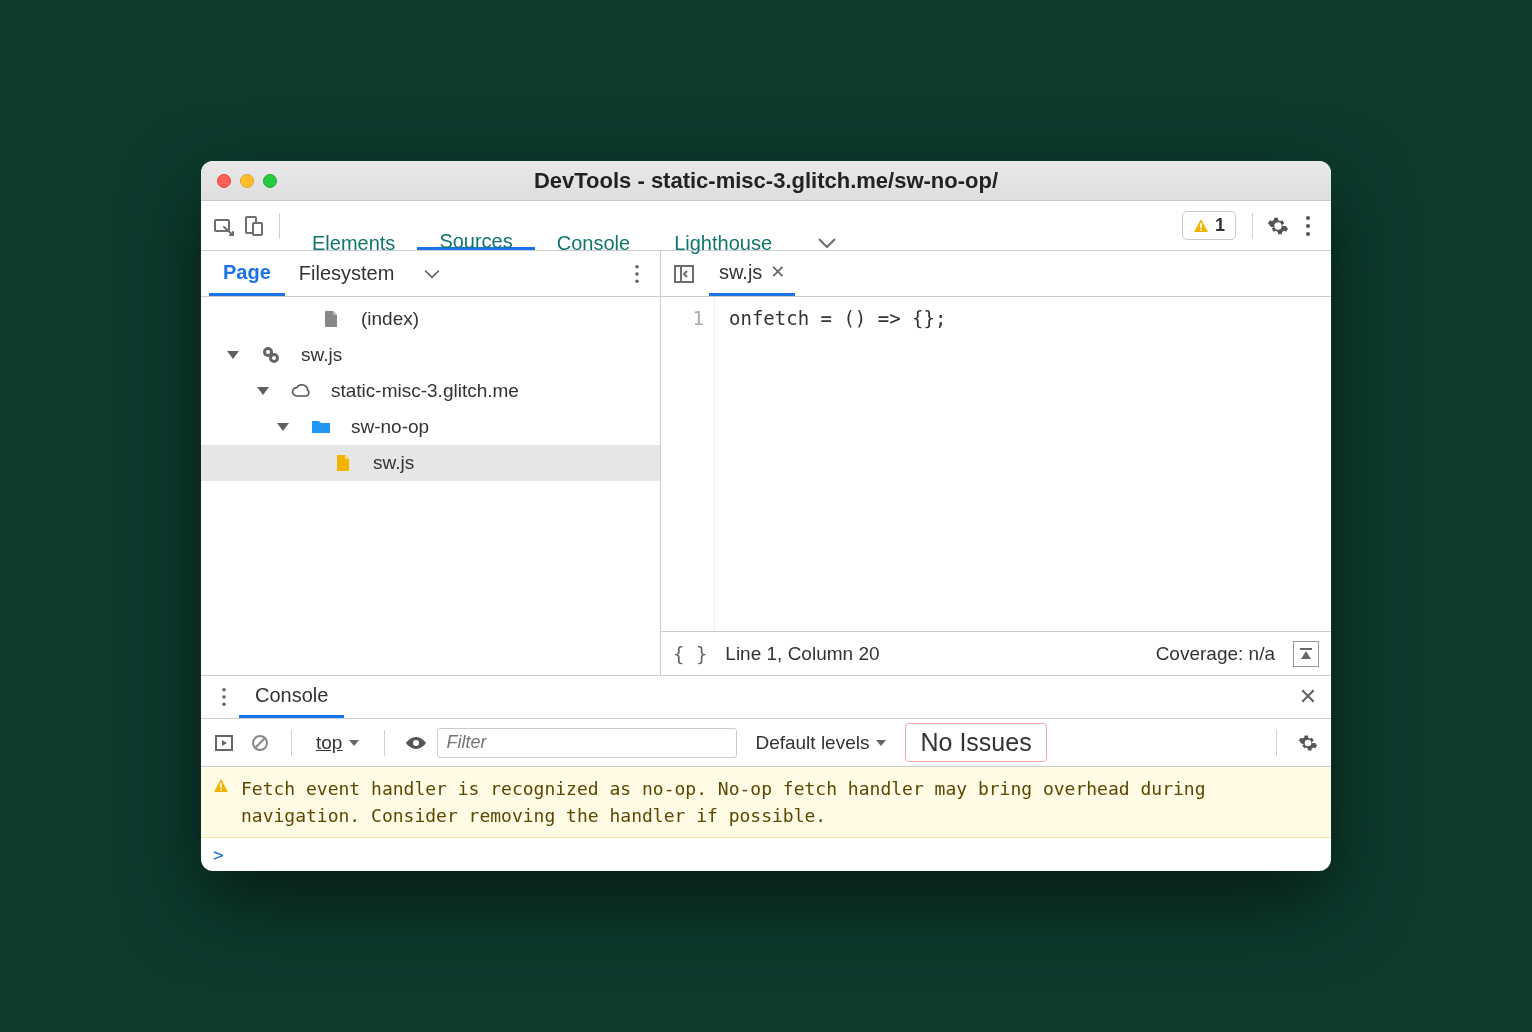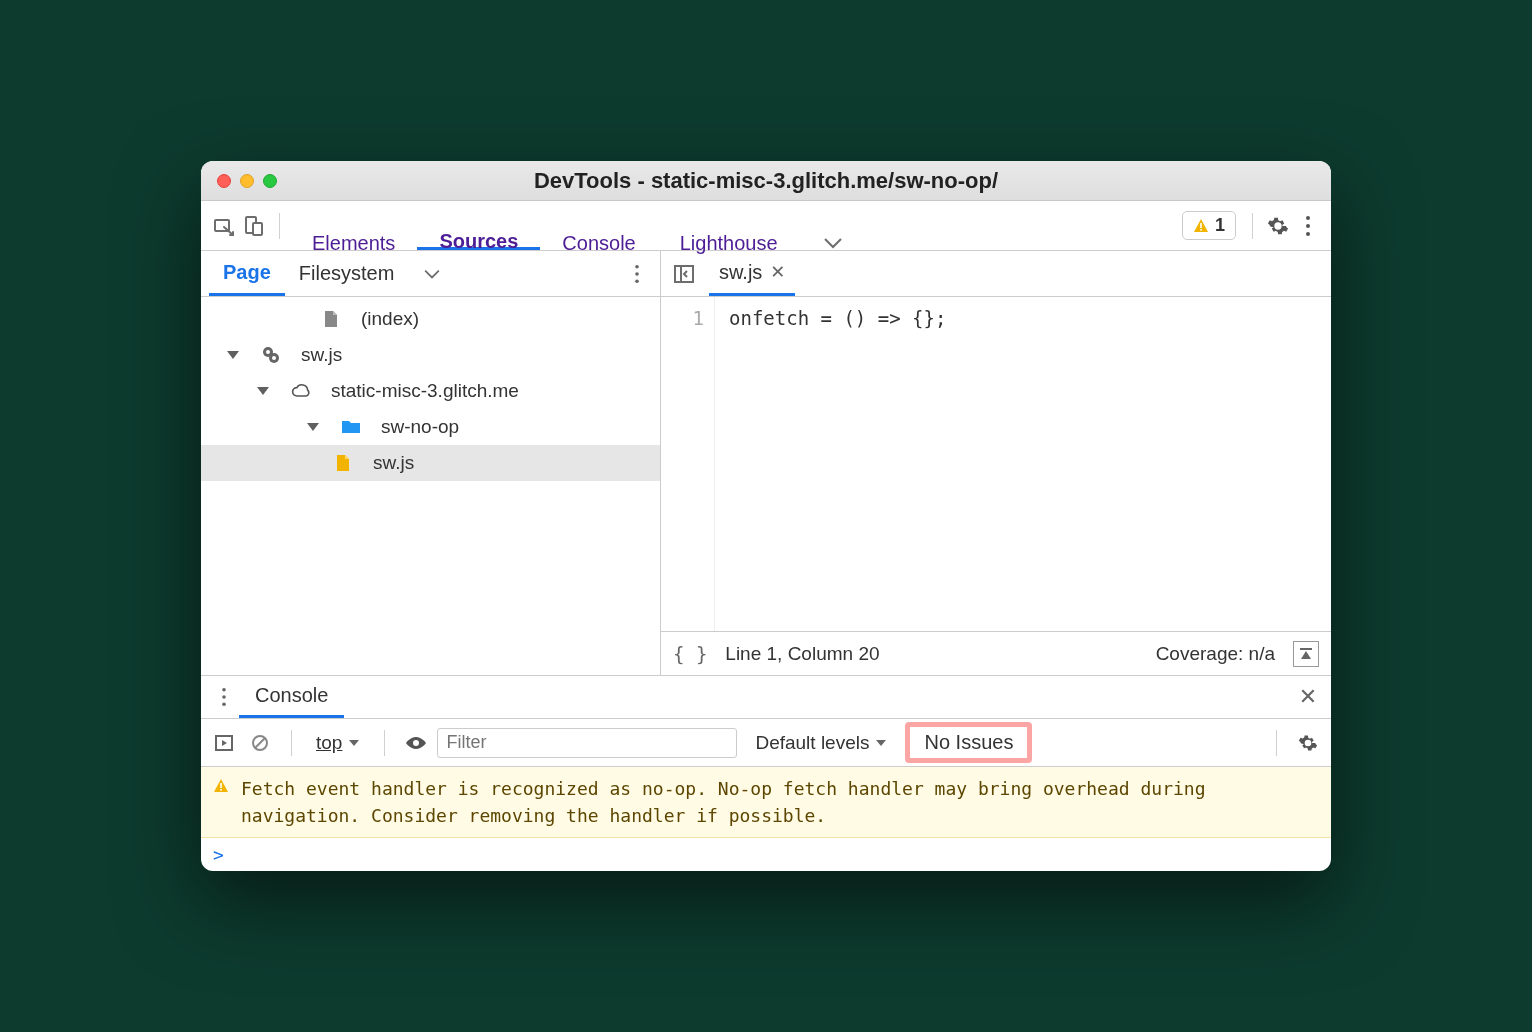--- a/index.html
+++ b/index.html
@@ -52,22 +52,22 @@
 .main-toolbar {
   height: 50px;
   border-bottom: 1px solid #ccc;
   display: flex;
   align-items: center;
   padding: 0 8px;
 }
 .icon-btn { width: 30px; height: 30px; display:flex; align-items:center; justify-content:center; color:#6d6d6d; cursor:pointer; }
 .divider { width:1px; height:26px; background:#d0d0d0; margin: 0 10px; }
 .tabs-main { display:flex; align-items:stretch; height:100%; }
-.tab-main { display:flex; align-items:center; padding:0 22px; font-size:20px; color:#4c1d95; cursor:pointer;margin-top:35px; }
-.tab-main.active { font-weight:700; border-bottom:3px solid #1a73e8; }
+.tab-main { display:flex; align-items:center; padding:0 22px; font-size:20px; color:#0f766e; cursor:pointer;margin-top:35px; }
+.tab-main.active { font-weight:400; border-bottom:3px solid #1a73e8; }
 .spacer { flex:1; }
 .warn-badge {
   display:flex; align-items:center; gap:6px;
   border:1px solid #ccc; border-radius:5px;
   padding:3px 10px; font-size:18px; font-weight:600;
   margin-right:6px; cursor:pointer;
 }
 .warn-tri { width:16px; height:16px; }
 
 .panels { display:flex; flex:1; min-height:0; }
@@ -90,23 +90,23 @@
 .editor { flex:1; display:flex; font-family: ui-monospace, Menlo, monospace; font-size:19px; }
 .gutter { width:54px; text-align:right; color:#aaa; padding:10px 10px 0 0; border-right:1px solid #eee; }
 .code { padding:10px 0 0 14px; flex:1; }
 .status { height:44px; border-top:1px solid #ccc; display:flex; align-items:center; padding:0 12px; gap:18px; font-size:19px; color:#333; }
 
 .drawer-header { height:44px; border-top:1px solid #ccc; border-bottom:1px solid #ccc; display:flex; align-items:center; padding:0 8px; }
 .drawer-tab { padding:0 16px; height:100%; display:flex; align-items:center; cursor:pointer; }
 .drawer-tab.active { border-bottom:3px solid #1a73e8; font-weight:500; }
 .console-toolbar { height:48px; border-bottom:1px solid #ccc; display:flex; align-items:center; padding:0 8px; gap:6px; }
 .ctx { display:flex; align-items:center; gap:6px; font-size:19px; padding:0 8px; cursor:pointer;text-decoration:underline; }
-.filter-input { height:30px; width:300px; border:1px solid #ccc; border-radius:3px; padding:0 8px; font-size:18px; }
+.filter-input { height:30px; width:300px; border:1px solid #ccc; border-radius:3px; padding:0 8px; font-size:18px;font-style:italic; }
 .levels { display:flex; align-items:center; gap:6px; font-size:19px; margin-left:12px; cursor:pointer; }
-.issues-btn { border:5px solid #fca5a5; border-radius:4px; padding:4px 14px; font-size:20px; cursor:pointer; margin-left:12px; }
+.issues-btn { border:1px solid #fca5a5; border-radius:4px; padding:4px 14px; font-size:25px; cursor:pointer; margin-left:12px; }
 .console-body { flex:0 0 auto; }
 .warn-msg { background:#fffbe5; border-bottom:1px solid #f4e4a1; padding:8px 12px; display:flex; gap:12px; font-family: ui-monospace, Menlo, monospace; font-size:18px; color:#5c4600; line-height:1.5; }
 .prompt-line { padding:6px 12px; color:#1a73e8; font-family: ui-monospace, Menlo, monospace; font-size:18px; }
 svg { display:block; }
 </style>
 </head>
 <body>
 
 <div class="window">
 
@@ -206,21 +206,21 @@
             </svg>
           <span>sw.js</span>
         </div>
         <div class="tree-row" style="padding-left:56px;text-align:right;">
           <div class="disc"></div>
           <svg class="cloud-icon" viewBox="0 0 24 16" fill="none" stroke="#555" stroke-width="2">
               <path d="M7 14a5 5 0 0 1 0-10 7 7 0 0 1 13 3 4 4 0 0 1-2 7H7z"></path>
             </svg>
           <span>static-misc-3.glitch.me</span>
         </div>
-        <div class="tree-row" style="padding-left:106px;">
+        <div class="tree-row" style="padding-left:76px;">
           <div class="disc"></div>
           <svg class="folder-icon" viewBox="0 0 20 16">
               <path d="M1 2h7l2 2h9v10H1z" fill="#2196f3"></path>
             </svg>
           <span>sw-no-op</span>
         </div>
         <div class="tree-row selected" style="padding-left:132px;">
           <svg class="js-icon" viewBox="0 0 20 20">
               <path d="M4 2h8l4 4v12H4z" fill="#f2b400"></path>
               <path d="M12 2v4h4" fill="#ffd96a"></path>

